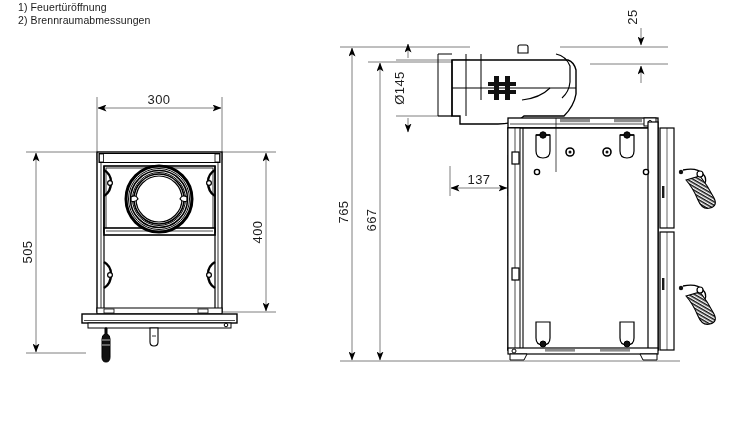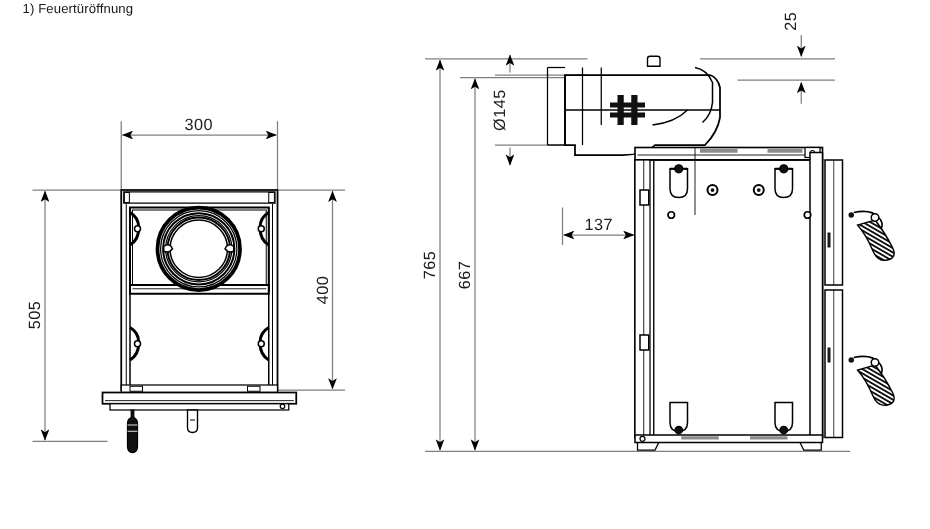--- a/index.html
+++ b/index.html
@@ -47,20 +47,21 @@
     letter-spacing: 0.4px;
   }
 </style>
 </head>
 <body>
 
 <div id="sheet">
 
   <div class="legend">
     <div>1) Feuertüröffnung</div>
+    <div>2) Brennraumabmessungen</div>
   </div>
 
   <svg class="drawing" viewBox="0 0 744 423">
     <defs>
       <marker id="arrIn" markerWidth="9" markerHeight="7" refX="8.5" refY="3.5" orient="auto" markerUnits="userSpaceOnUse">
         <path d="M0,0 L9,3.5 L0,7 L2.2,3.5 Z" fill="#000"></path>
       </marker>
       <marker id="arrOut" markerWidth="9" markerHeight="7" refX="0.5" refY="3.5" orient="auto" markerUnits="userSpaceOnUse">
         <path d="M9,0 L0,3.5 L9,7 L6.8,3.5 Z" fill="#000"></path>
       </marker>

